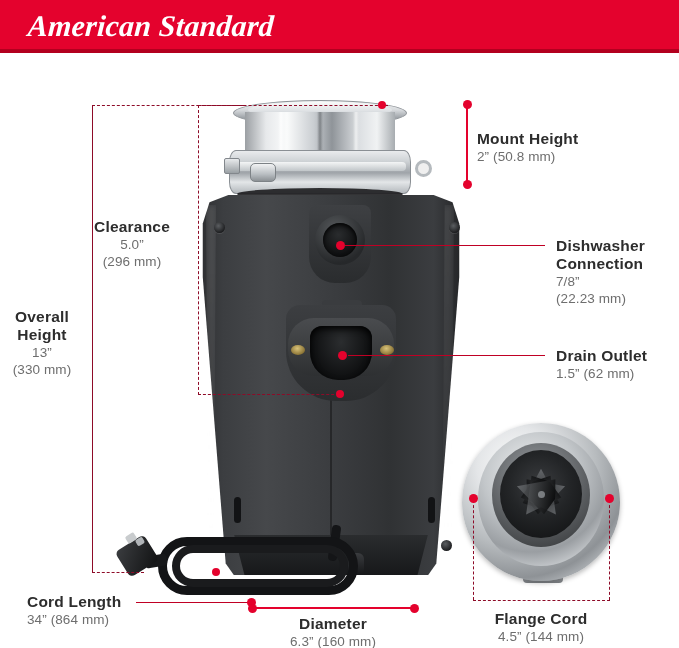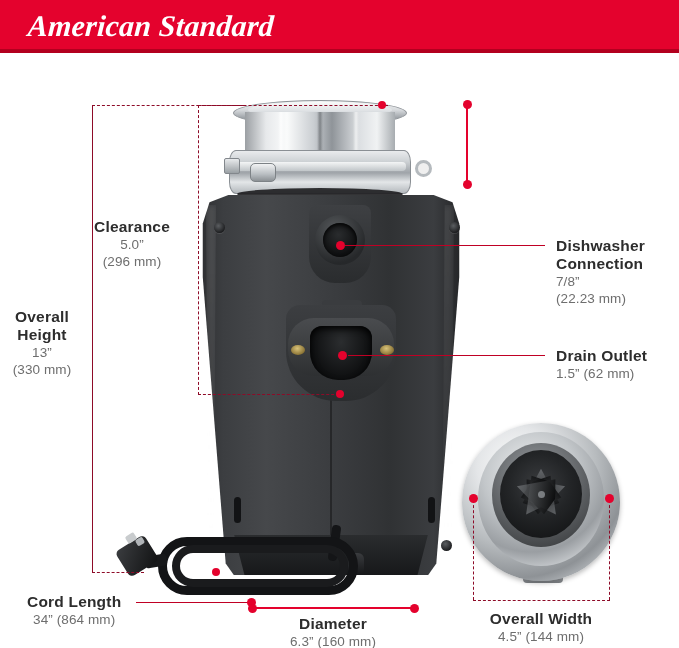--- a/index.html
+++ b/index.html
@@ -424,41 +424,45 @@
     <div class="v">13”</div>
     <div class="v">(330 mm)</div>
   </div>
 
   <div class="lbl right" style="left:74px;top:218px;width:116px;">
     <div class="t">Clearance</div>
     <div class="v">5.0”</div>
     <div class="v">(296 mm)</div>
   </div>
 
+  <div class="lbl" style="left:477px;top:130px;">
+    <div class="t">Mount Height</div>
+    <div class="v">2” (50.8 mm)</div>
+  </div>
 
   <div class="lbl" style="left:556px;top:237px;">
     <div class="t">Dishwasher</div>
     <div class="t">Connection</div>
     <div class="v">7/8”</div>
     <div class="v">(22.23 mm)</div>
   </div>
 
   <div class="lbl" style="left:556px;top:347px;">
     <div class="t">Drain Outlet</div>
     <div class="v">1.5” (62 mm)</div>
   </div>
 
-  <div class="lbl" style="left:27px;top:593px;text-align:center;">
+  <div class="lbl" style="left:27px;top:593px;">
     <div class="t">Cord Length</div>
     <div class="v">34” (864 mm)</div>
   </div>
 
   <div class="lbl center" style="left:253px;top:615px;width:160px;">
     <div class="t">Diameter</div>
     <div class="v">6.3” (160 mm)</div>
   </div>
 
   <div class="lbl center" style="left:461px;top:610px;width:160px;">
-    <div class="t">Overall Width</div>
+    <div class="t">Flange Cord</div>
     <div class="v">4.5” (144 mm)</div>
   </div>
 
 </div>
 
 </body></html>

